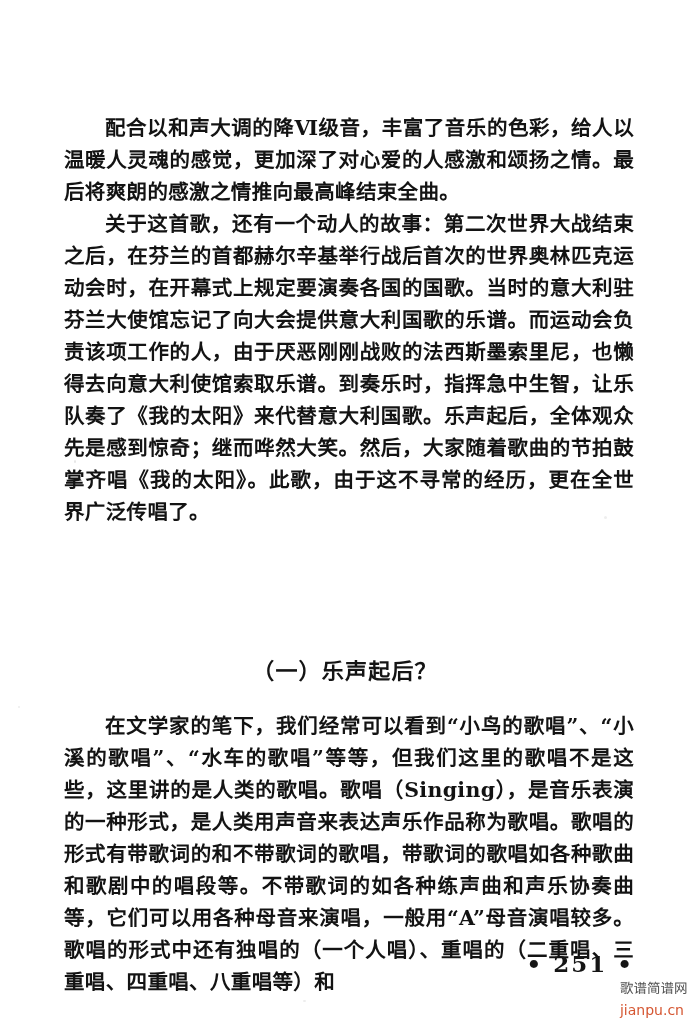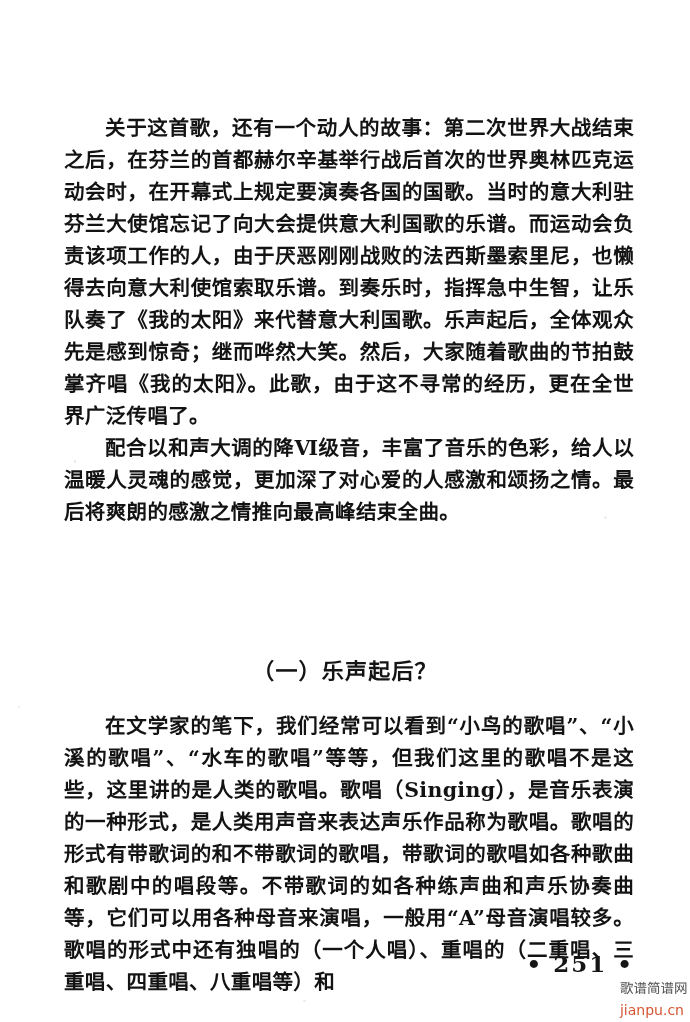--- a/index.html
+++ b/index.html
@@ -137,22 +137,22 @@
   .sp3 { left: 604px; top: 516px; width: 3px; height: 3px; opacity: .35; }
   .sp4 { left: 303px; top: 1000px; width: 3px; height: 2px; opacity: .4; }
   .sp5 { left: 520px; top: 862px; width: 2px; height: 2px; opacity: .35; }
 </style>
 </head>
 <body>
 
 <div class="page">
 
   <div class="text-column">
+    <p class="para indent">配合以和声大调的降Ⅵ级音，丰富了音乐的色彩，给人以温暖人灵魂的感觉，更加深了对心爱的人感激和颂扬之情。最后将爽朗的感激之情推向最高峰结束全曲。</p>
     <p class="para indent">关于这首歌，还有一个动人的故事：第二次世界大战结束之后，在芬兰的首都赫尔辛基举行战后首次的世界奥林匹克运动会时，在开幕式上规定要演奏各国的国歌。当时的意大利驻芬兰大使馆忘记了向大会提供意大利国歌的乐谱。而运动会负责该项工作的人，由于厌恶刚刚战败的法西斯墨索里尼，也懒得去向意大利使馆索取乐谱。到奏乐时，指挥急中生智，让乐队奏了《我的太阳》来代替意大利国歌。乐声起后，全体观众先是感到惊奇；继而哗然大笑。然后，大家随着歌曲的节拍鼓掌齐唱《我的太阳》。此歌，由于这不寻常的经历，更在全世界广泛传唱了。</p>
-    <p class="para indent">配合以和声大调的降Ⅵ级音，丰富了音乐的色彩，给人以温暖人灵魂的感觉，更加深了对心爱的人感激和颂扬之情。最后将爽朗的感激之情推向最高峰结束全曲。</p>
   </div>
 
 
   <h2 class="heading-sub">（一）乐声起后？</h2>
 
   <div class="text-column-2">
     <p class="para indent">在文学家的笔下，我们经常可以看到“小鸟的歌唱”、“小溪的歌唱”、“水车的歌唱”等等，但我们这里的歌唱不是这些，这里讲的是人类的歌唱。歌唱（Singing），是音乐表演的一种形式，是人类用声音来表达声乐作品称为歌唱。歌唱的形式有带歌词的和不带歌词的歌唱，带歌词的歌唱如各种歌曲和歌剧中的唱段等。不带歌词的如各种练声曲和声乐协奏曲等，它们可以用各种母音来演唱，一般用“A”母音演唱较多。歌唱的形式中还有独唱的（一个人唱）、重唱的（二重唱、三重唱、四重唱、八重唱等）和</p>
   </div>
 
   <div class="page-number">• 251 •</div>

